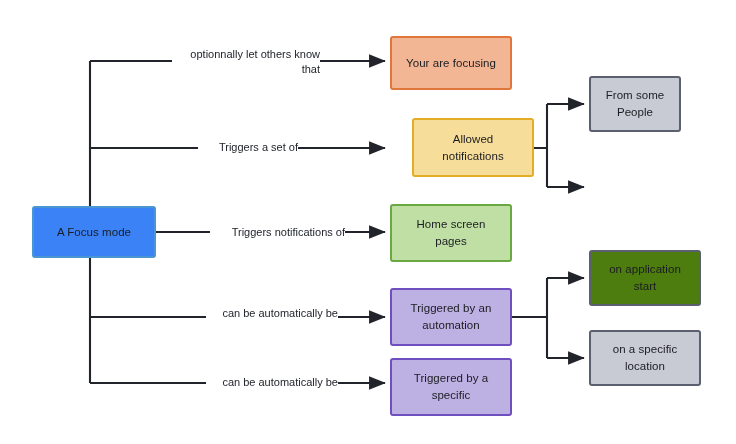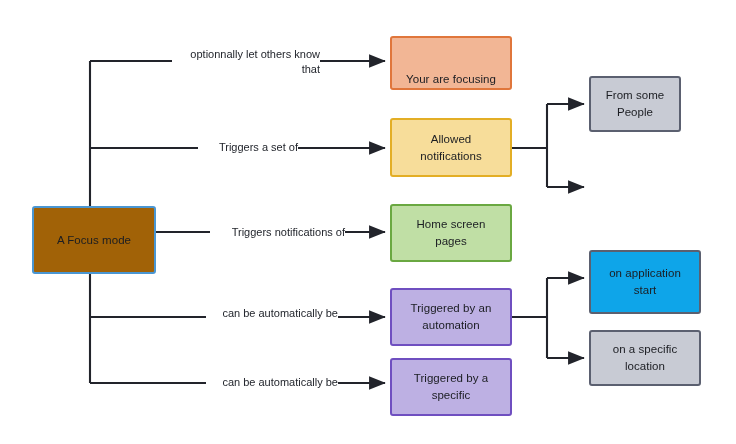--- a/index.html
+++ b/index.html
@@ -91,49 +91,49 @@
     </g>
 
     <g stroke="#22242b" stroke-width="2.1" fill="none">
       <path d="M512,317 L547,317"></path>
       <path d="M547,278 L547,358"></path>
       <path d="M547,278 L584,278" marker-end="url(#arrow)"></path>
       <path d="M547,358 L584,358" marker-end="url(#arrow)"></path>
     </g>
   </svg>
 
-  <div class="node" id="node-root" style="left: 32px; top: 206px; width: 124px; height: 68px; background: #a16207; border-color: rgb(74, 150, 210);">
+  <div class="node" id="node-root" style="left: 32px; top: 206px; width: 124px; height: 52px; background: #3b82f6; border-color: rgb(74, 150, 210);">
     <span>A Focus mode</span>
   </div>
 
-  <div class="node" id="node-focusing" style="left: 390px; top: 36px; width: 122px; height: 54px; background: rgb(242, 182, 149); border-color: rgb(224, 118, 59); align-items: flex-end;">
+  <div class="node" id="node-focusing" style="left: 390px; top: 36px; width: 122px; height: 54px; background: rgb(242, 182, 149); border-color: rgb(224, 118, 59);">
     <span>Your are focusing</span>
   </div>
-  <div class="node" id="node-allowed-notifications" style="left: 390px; top: 118px; width: 122px; height: 59px; background: rgb(247, 221, 154); border-color: rgb(227, 174, 37);">
+  <div class="node" id="node-allowed-notifications" style="left: 412px; top: 118px; width: 122px; height: 59px; background: rgb(247, 221, 154); border-color: rgb(227, 174, 37);">
     <span>Allowed
 notifications</span>
   </div>
   <div class="node" id="node-home-screen-pages" style="left: 390px; top: 204px; width: 122px; height: 58px; background: rgb(192, 223, 165); border-color: rgb(106, 168, 65);">
     <span>Home screen
 pages</span>
   </div>
   <div class="node" id="node-triggered-automation" style="left: 390px; top: 288px; width: 122px; height: 58px; background: rgb(189, 176, 227); border-color: rgb(111, 79, 192);">
     <span>Triggered by an
 automation</span>
   </div>
   <div class="node" id="node-triggered-schedule" style="left: 390px; top: 358px; width: 122px; height: 58px; background: rgb(189, 176, 227); border-color: rgb(111, 79, 192);">
     <span>Triggered by a
 specific</span>
   </div>
 
   <div class="node" id="node-from-some-people" style="left: 589px; top: 76px; width: 92px; height: 56px; background: rgb(200, 203, 212); border-color: rgb(91, 96, 112);">
     <span>From some
 People</span>
   </div>
-  <div class="node" id="node-on-application-start" style="left: 589px; top: 250px; width: 112px; height: 64px; background: #0ea5e9; border-color: rgb(91, 96, 112);">
+  <div class="node" id="node-on-application-start" style="left: 589px; top: 250px; width: 112px; height: 56px; background: #4d7c0f; border-color: rgb(91, 96, 112);">
     <span>on application
 start</span>
   </div>
   <div class="node" id="node-on-specific-location" style="left: 589px; top: 330px; width: 112px; height: 56px; background: rgb(200, 203, 212); border-color: rgb(91, 96, 112);">
     <span>on a specific
 location</span>
   </div>
 
   <div class="edge-label" id="edge-label-0" style="left: 172px; top: 47px; width: 148px;">optionnally let others know
 that</div>

